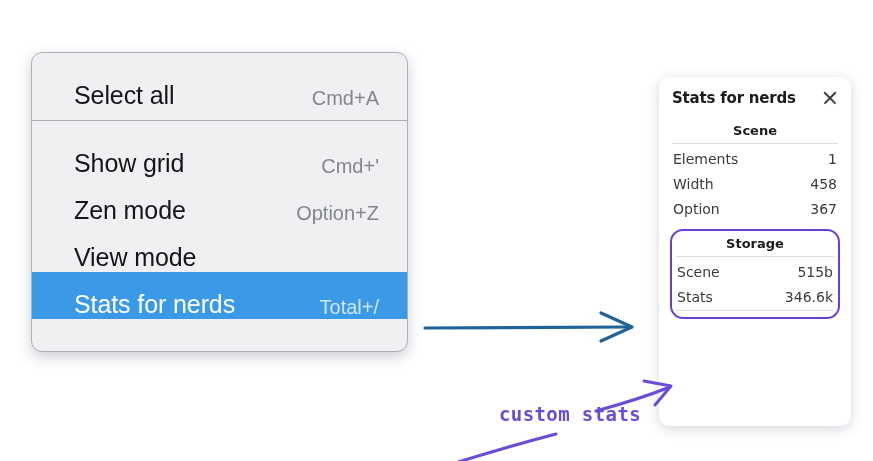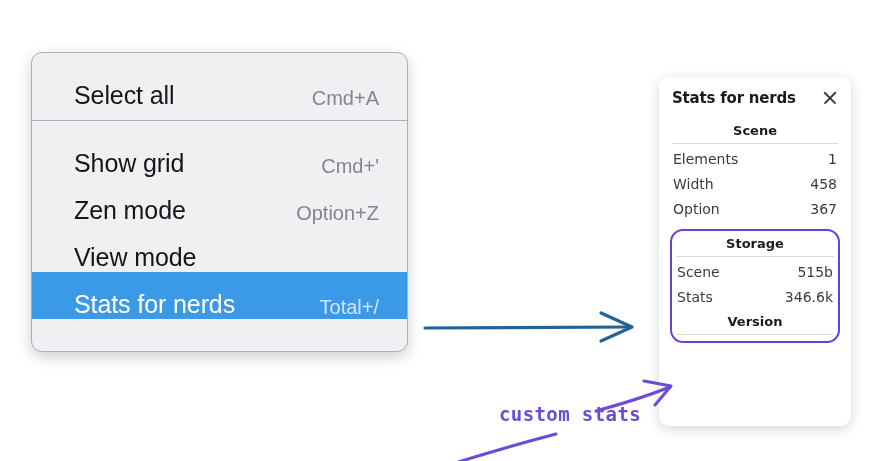--- a/index.html
+++ b/index.html
@@ -250,21 +250,20 @@
         <span class="k">Scene</span>
         <span class="v">515b</span>
       </div>
       <div class="stat-row">
         <span class="k">Stats</span>
         <span class="v">346.6k</span>
       </div>
     </div>
 
     <div>
-      <div class="section-title">Version</div>
       <div class="section-rule"></div>
     </div>
 
   </div>
 
 </div>
 
 <div class="annot-layer">
   <svg width="873" height="461" viewBox="0 0 873 461">
 

